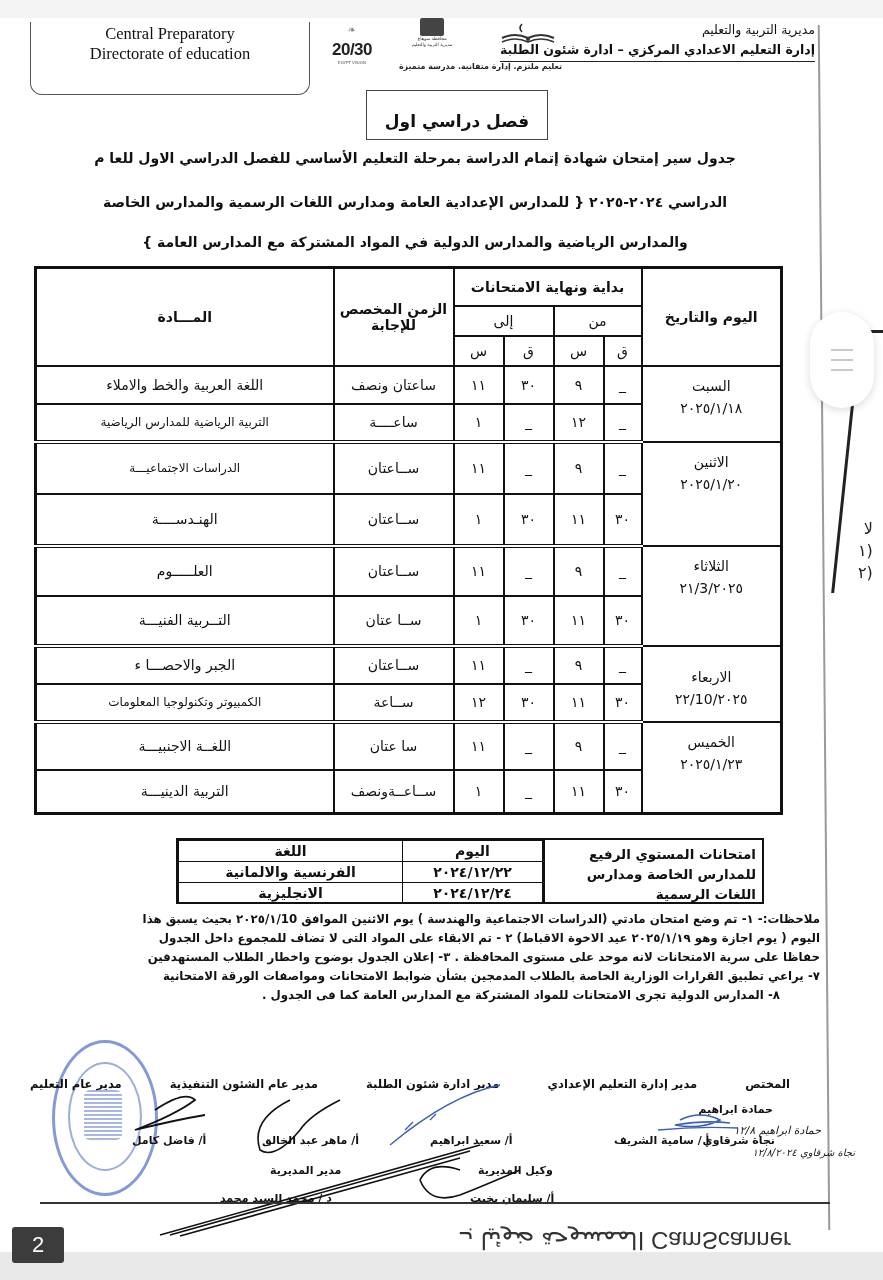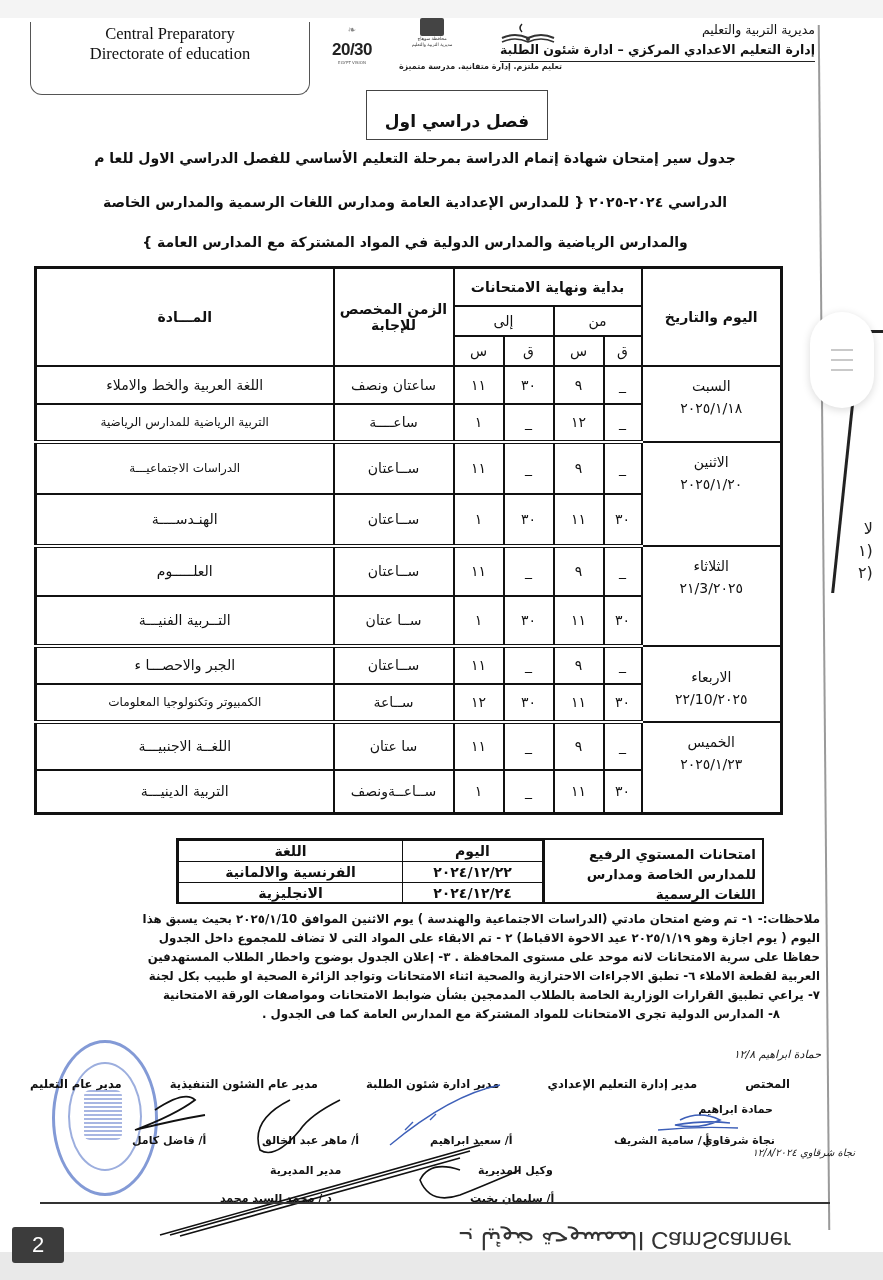--- a/index.html
+++ b/index.html
@@ -342,40 +342,39 @@
       <td>الانجليزية</td>
     </tr>
   </tbody>
     </table>
 </div>
 
 <div class="notes">
   <div class="line">ملاحظات:- ١- تم وضع امتحان مادتي (الدراسات الاجتماعية والهندسة ) يوم الاثنين الموافق ٢٠٢٥/١/10 بحيث يسبق هذا</div>
   <div class="line">اليوم ( يوم اجازة وهو ٢٠٢٥/١/١٩ عيد الاخوة الاقباط)   ٢ - تم الابقاء على المواد التى لا تضاف للمجموع داخل الجدول</div>
   <div class="line">حفاظا على سرية الامتحانات لانه موحد على مستوى المحافظة .   ٣- إعلان الجدول بوضوح واخطار الطلاب المستهدفين</div>
-  <div class="line">العربية لقطعة الاملاء ٦- تطبق الاجراءات الاحترازية والصحية اثناء الامتحانات وتواجد الزائرة الصحية او طبيب بكل لجنة</div>
   <div class="line">٧- يراعي تطبيق القرارات الوزارية الخاصة بالطلاب المدمجين بشأن ضوابط الامتحانات ومواصفات الورقة الامتحانية</div>
   <div class="line" style="padding-right:40px;">٨- المدارس الدولية تجرى الامتحانات للمواد المشتركة مع المدارس العامة كما فى الجدول .</div>
 </div>
 
 <div class="stamp"></div>
 <div class="stamp-inner"></div>
 <div class="stamp-eagle"></div>
 
 <div class="sig-row" style="top:1077px; padding-right:10px;">
   <span>المختص</span>
   <span>مدير إدارة التعليم الإعدادي</span>
   <span>مدير ادارة شئون الطلبة</span>
   <span>مدير عام الشئون التنفيذية</span>
   <span>مدير عام التعليم</span>
 </div>
 
 <div class="sig-name" style="right:110px; top:1103px;">حمادة ابراهيم</div>
 <div class="sig-name" style="right:108px; top:1134px;">نجاة شرقاوي</div>
-<div class="handwritten" style="right:62px; top:1048px;">حمادة ابراهيم ١٢/٨</div>
+<div class="handwritten" style="right:62px; top:1124px;">حمادة ابراهيم ١٢/٨</div>
 <div class="handwritten" style="right:28px; top:1146px; font-size:10px;">نجاة شرقاوي ١٢/٨/٢٠٢٤</div>
 
 <div class="sig-name" style="left:614px; top:1134px;">أ / سامية الشريف</div>
 <div class="sig-name" style="left:430px; top:1134px;">أ/ سعيد ابراهيم</div>
 <div class="sig-name" style="left:262px; top:1134px;">أ/ ماهر عبد الخالق</div>
 <div class="sig-name" style="left:132px; top:1134px;">أ/ فاضل كامل</div>
 
 <div class="sig-name" style="left:478px; top:1164px;">وكيل المديرية</div>
 <div class="sig-name" style="left:270px; top:1164px;">مدير المديرية</div>
 <div class="sig-name" style="left:470px; top:1192px;">أ/ سليمان بخيت</div>

